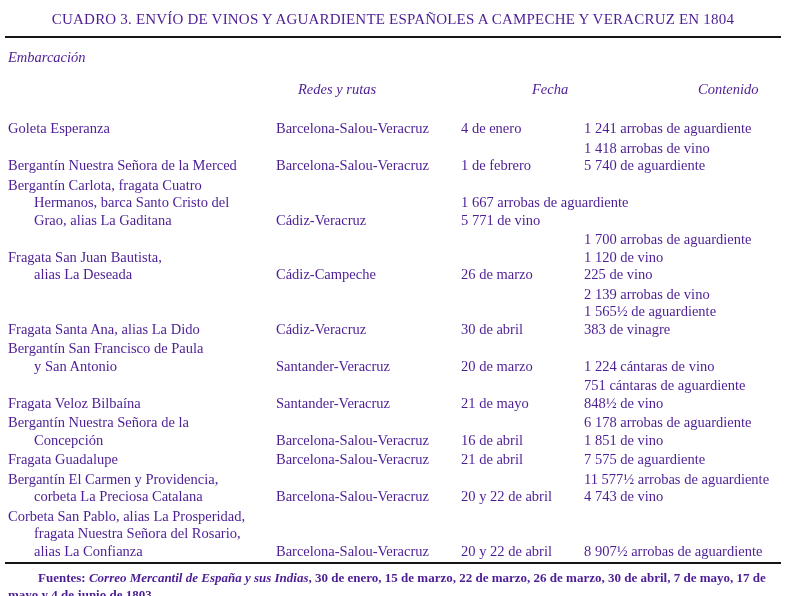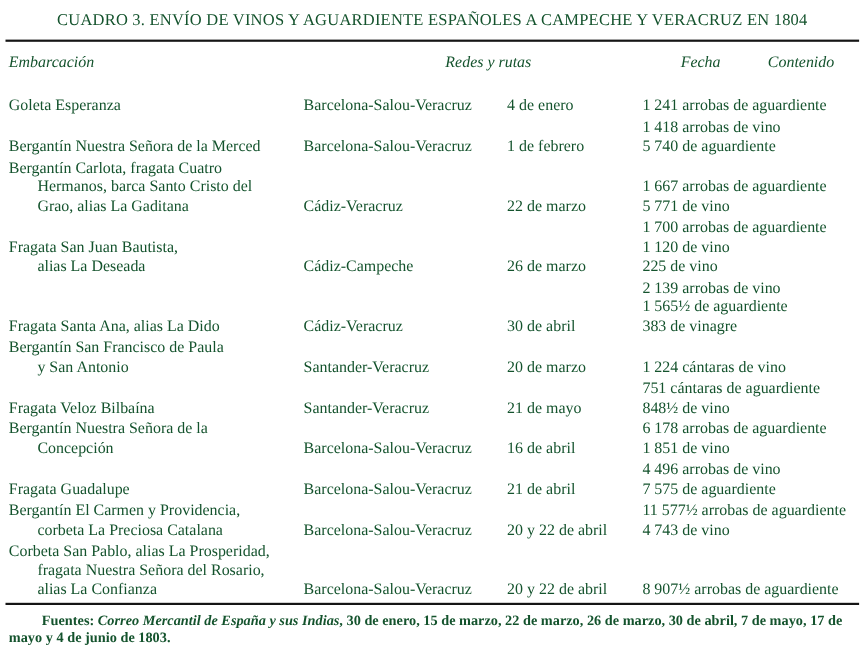--- a/index.html
+++ b/index.html
@@ -6,21 +6,21 @@
     margin: 0;
     padding: 0;
     background: #ffffff;
   }
   .page {
     position: relative;
     width: 786px;
     height: 596px;
     box-sizing: border-box;
     background: #ffffff;
-    color: #14532d;
+    color: #4c1d95;
     font-family: "Liberation Serif", serif;
     padding: 0 8px;
     overflow: hidden;
   }
   .table-title {
     margin-top: 10px;
     text-align: center;
     font-size: 15px;
     line-height: 18px;
     letter-spacing: 0.2px;
@@ -48,21 +48,21 @@
   }
   .t-row {
     display: flex;
     align-items: flex-end;
     margin-bottom: 2px;
   }
   .col-ship    { width: 268px; flex: none; }
   .col-route   { width: 185px; flex: none; }
   .col-date    { width: 123px; flex: none; }
   .col-content { flex: 1; min-width: 0; }
-  .hdr-center { text-align: right; }
+  .hdr-center { text-align: left; margin-top: 32px; }
   .hdr-route   { transform: translateX(-26px); }
   .hdr-date    { transform: translateX(-25px); }
   .hdr-content { transform: translateX(-30px); }
   .ship-line, .content-line, .route-text, .date-text {
     line-height: 17.5px;
     white-space: nowrap;
   }
   .ship-line.cont { padding-left: 26px; }
   .footnote {
     margin-top: 6px;
@@ -123,23 +123,20 @@
 
   <div class="t-row">
     <div class="col-ship">
           <div class="ship-line">Bergantín Carlota, fragata Cuatro</div>
           <div class="ship-line cont">Hermanos, barca Santo Cristo del</div>
           <div class="ship-line cont">Grao, alias La Gaditana</div>
         </div>
     <div class="col-route">
       <div class="route-text">Cádiz-Veracruz</div>
     </div>
-    <div class="col-date">
-      <div class="date-text">22 de marzo</div>
-    </div>
     <div class="col-content">
           <div class="content-line">1 667 arrobas de aguardiente</div>
           <div class="content-line">5 771 de vino</div>
         </div>
   </div>
 
   <div class="t-row">
     <div class="col-ship">
           <div class="ship-line">Fragata San Juan Bautista,</div>
           <div class="ship-line cont">alias La Deseada</div>
@@ -227,21 +224,20 @@
     <div class="col-ship">
           <div class="ship-line">Fragata Guadalupe</div>
         </div>
     <div class="col-route">
       <div class="route-text">Barcelona-Salou-Veracruz</div>
     </div>
     <div class="col-date">
       <div class="date-text">21 de abril</div>
     </div>
     <div class="col-content">
-          <div class="content-line">4 496 arrobas de vino</div>
           <div class="content-line">7 575 de aguardiente</div>
         </div>
   </div>
 
   <div class="t-row">
     <div class="col-ship">
           <div class="ship-line">Bergantín El Carmen y Providencia,</div>
           <div class="ship-line cont">corbeta La Preciosa Catalana</div>
         </div>
     <div class="col-route">

